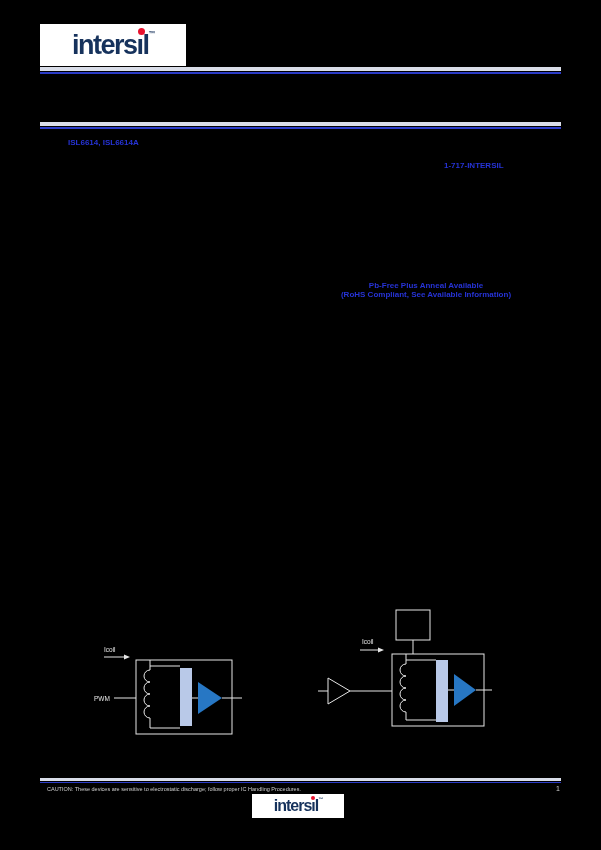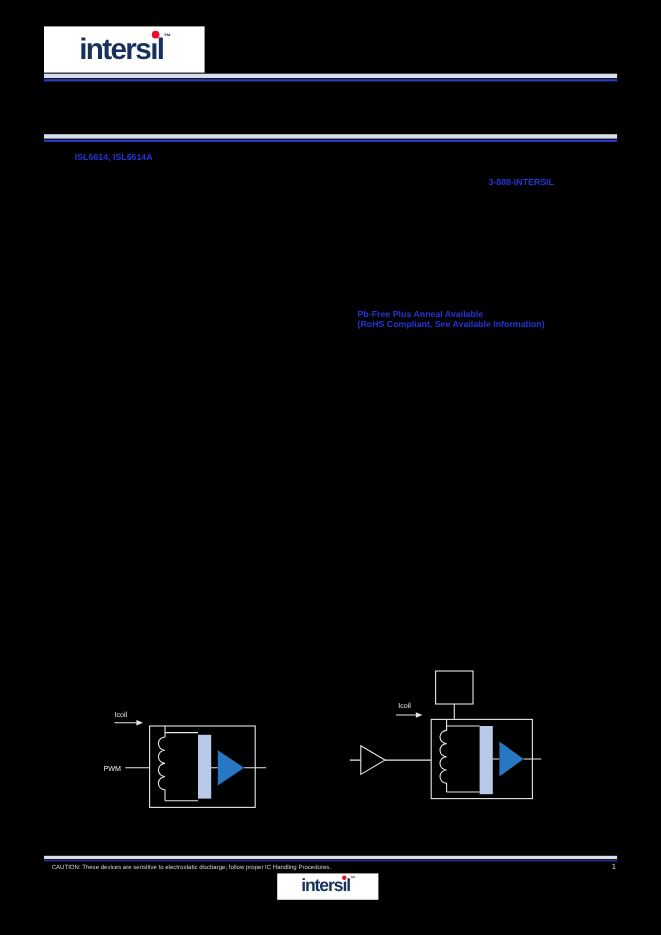--- a/index.html
+++ b/index.html
@@ -46,21 +46,21 @@
   .rule-bottom .band{height:3px;}
   .rule-bottom .blue{height:1px;}
   
   .blue-link{
     position:absolute;color:#2633d6;font-weight:bold;font-size:8px;line-height:9px;
     text-decoration:none;white-space:nowrap;text-align:center;
   }
   .link-part{left:68px;top:138px;}
   .link-phone{left:444px;top:161px;}
   .pbfree-note{
-    position:absolute;left:325px;top:281px;width:202px;text-align:left;
+    position:absolute;left:325px;top:281px;width:202px;text-align:center;
     color:#2633d6;font-weight:bold;font-size:8px;line-height:9px;
   }
   
   .fig{position:absolute;}
   .fig-left{left:92px;top:640px;}
   .fig-right{left:312px;top:606px;}
   svg text{fill:#e6e6e6;font-family:"Liberation Sans",sans-serif;font-size:6.5px;}
   .wire{stroke:#e6e6e6;stroke-width:1;fill:none;}
   .blk{stroke:#e6e6e6;stroke-width:1;fill:none;}
   .amp{fill:#2777c4;stroke:none;}
@@ -92,21 +92,21 @@
   <div class="rule rule-mid">
     <div class="band"></div>
     <div class="blue"></div>
   </div>
   <div class="rule rule-bottom">
     <div class="band"></div>
     <div class="blue"></div>
   </div>
 
   <a href="#" class="blue-link link-part">ISL6614, ISL6614A</a>
-  <a href="#" class="blue-link link-phone">3-888-INTERSIL</a>
+  <a href="#" class="blue-link link-phone">1-717-INTERSIL</a>
 
   <div class="pbfree-note">
     <div>Pb-Free Plus Anneal Available</div>
     <div>(RoHS Compliant, See Available Information)</div>
   </div>
 
   <div class="fig fig-left">
     <svg width="170" height="108" viewBox="0 0 170 108">
       <text x="12" y="12">Icoil</text>
       <line class="wire" x1="12" y1="17" x2="32" y2="17"></line>

